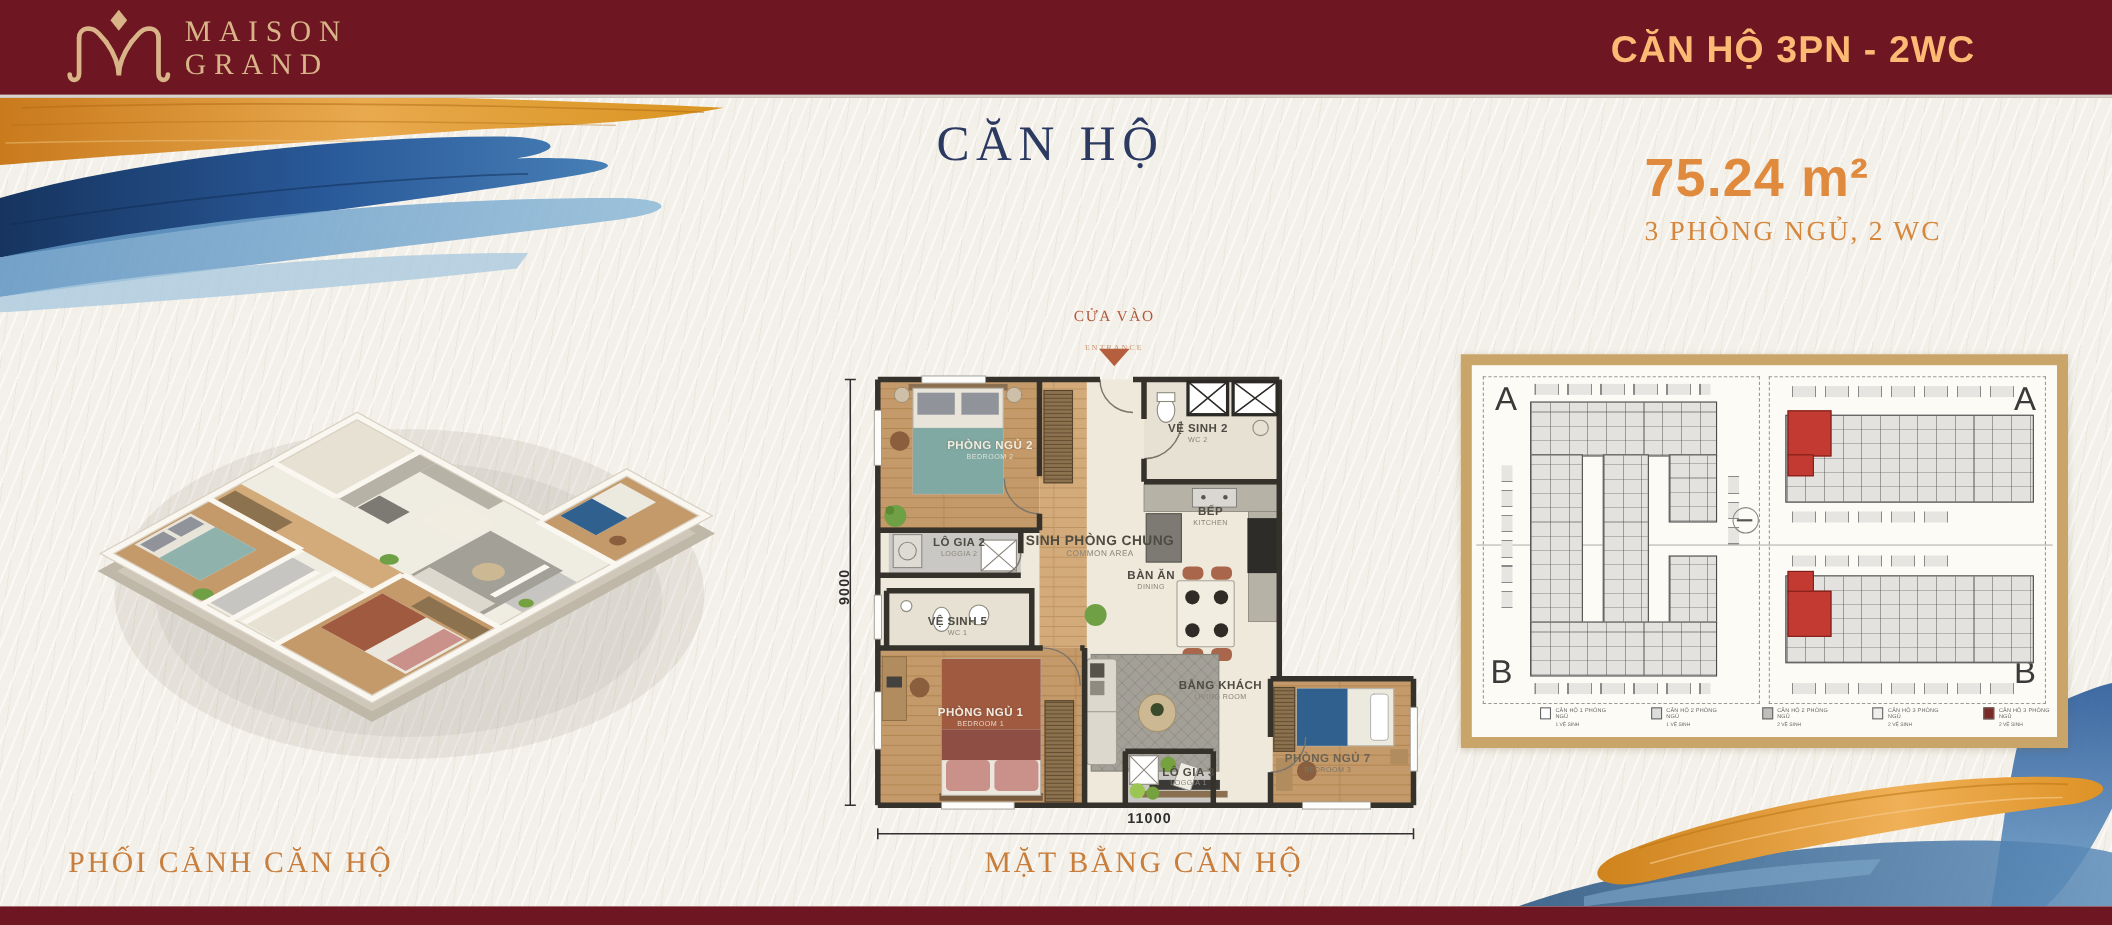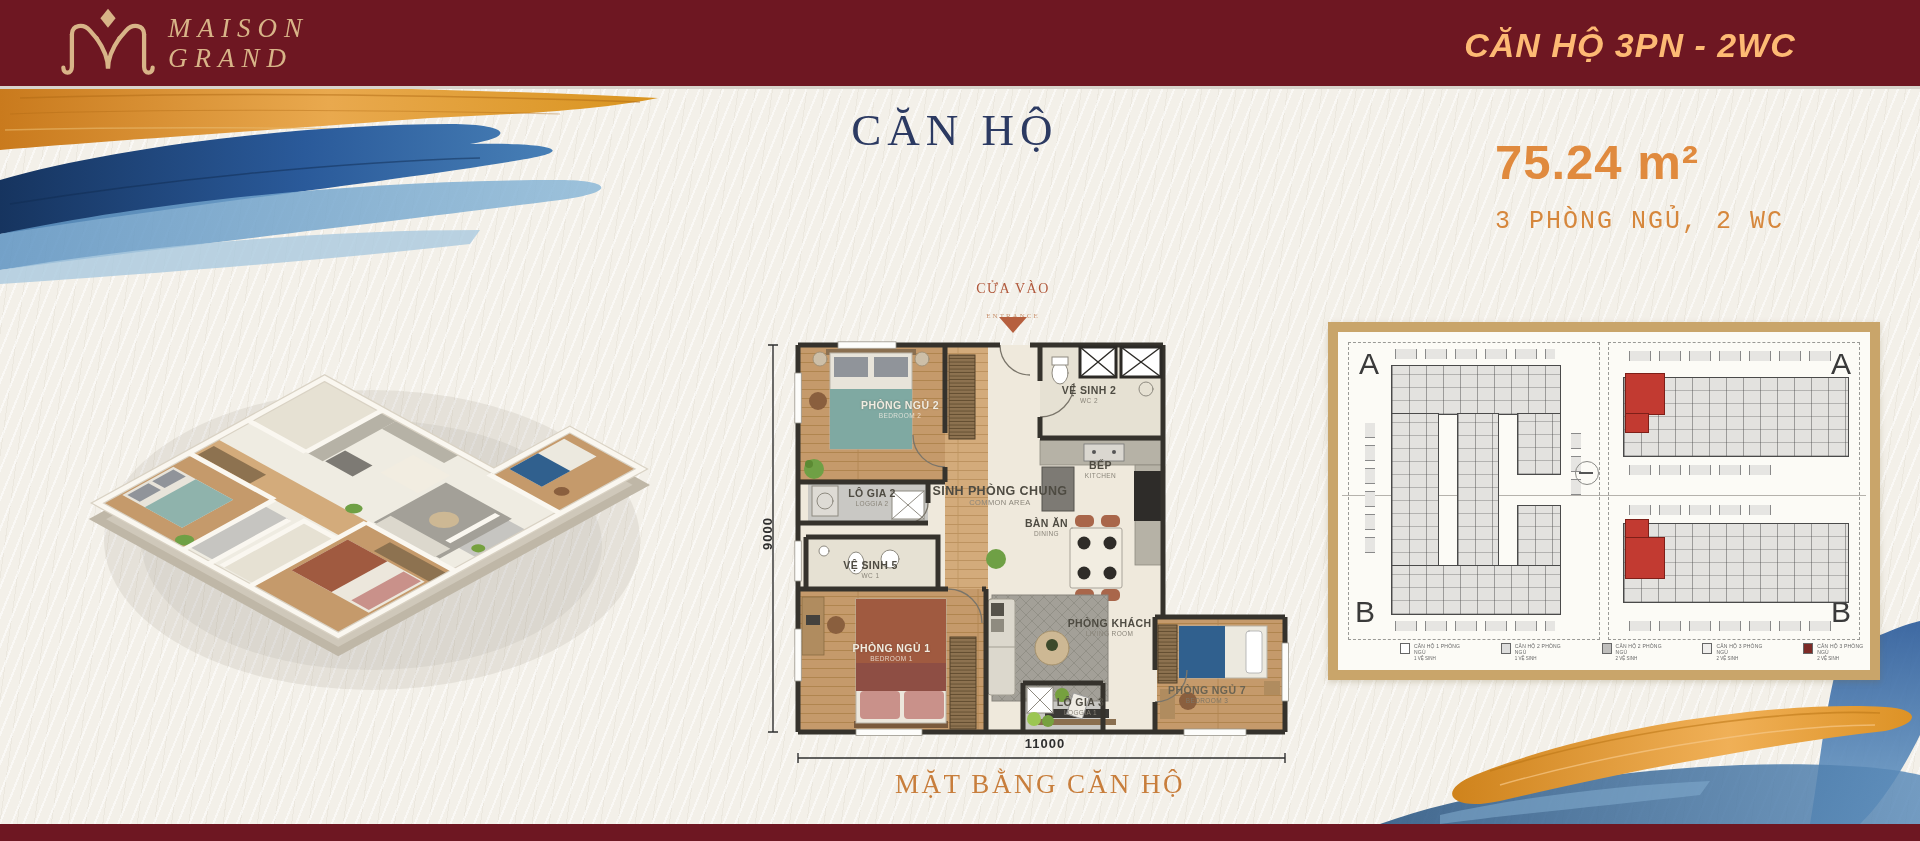--- a/index.html
+++ b/index.html
@@ -5,33 +5,33 @@
   html,body{margin:0;padding:0;background:#888;}
   #stage{position:relative;width:1920px;height:841px;overflow:hidden;
          background:#f3f0e9;font-family:"Liberation Sans",sans-serif;}
   .abs{position:absolute;}
   
   .texture{left:0;top:86px;right:0;bottom:17px;pointer-events:none;
     background:
       repeating-linear-gradient(112deg, rgba(255,255,255,.55) 0 2px, rgba(255,255,255,0) 2px 11px),
       repeating-linear-gradient(98deg, rgba(214,208,194,.25) 0 1px, rgba(214,208,194,0) 1px 17px);}
   
-  .header{left:0;top:0;width:1920px;height:86px;background:#6e1722;border-bottom:3px solid #d8d4cc;font-style:italic;}
+  .header{left:0;top:0;width:1920px;height:86px;background:#6e1722;border-bottom:3px solid #d8d4cc;}
   .brand-text{left:168px;top:13px;color:#d8b488;font-family:"Liberation Serif",serif;}
   .brand-text .l1{font-size:27px;letter-spacing:7px;line-height:30px;}
   .brand-text .l2{font-size:27px;letter-spacing:7px;line-height:30px;}
   .unit-type{left:1455px;top:26px;width:350px;text-align:center;color:#fdba74;
              font-size:34px;font-weight:bold;letter-spacing:1px;}
   .footer{left:0;bottom:0;width:1920px;height:17px;background:#6e1722;}
   
   .page-title{left:845px;top:104px;width:220px;text-align:center;color:#2c3a62;
     font-family:"Liberation Serif",serif;font-size:45px;letter-spacing:6px;}
   .area-info{left:1495px;top:134px;width:290px;}
   .area-value{color:#e08a3e;font-size:49px;font-weight:bold;letter-spacing:1px;font-family:"Liberation Sans",sans-serif;}
-  .area-detail{margin-top:17px;color:#d6873c;font-size:25px;letter-spacing:2px;font-family:Liberation Mono, monospace;}
+  .area-detail{margin-top:7px;color:#d6873c;font-size:25px;letter-spacing:2px;font-family:Liberation Serif, serif;}
   .caption{font-family:"Liberation Serif",serif;font-size:27px;letter-spacing:2.5px;color:#c87e3c;}
   .cap-left{left:62px;top:769px;}
   .cap-center{left:895px;top:769px;width:290px;text-align:center;}
   
   .rl{text-align:center;line-height:1.15;pointer-events:none;}
   .rl-name{font-size:10.5px;font-weight:bold;letter-spacing:.4px;color:#4e4b42;}
   .rl-sub{font-size:6.5px;letter-spacing:.4px;color:#8a857a;margin-top:1px;}
   .rl-light .rl-name{color:#f1ece1;text-shadow:0 0 2px rgba(60,40,20,.35);}
   .rl-light .rl-sub{color:rgba(243,238,228,.8);}
   .rl-wood .rl-name{color:#6a6352;}
@@ -410,21 +410,21 @@
   </div>
   <div class="abs rl" style="left:818px;top:559px;width:105px">
     <div class="rl-name">VỆ SINH 5</div>
     <div class="rl-sub">WC 1</div>
   </div>
   <div class="abs rl rl-light" style="left:824px;top:642px;width:135px">
     <div class="rl-name">PHÒNG NGỦ 1</div>
     <div class="rl-sub">BEDROOM 1</div>
   </div>
   <div class="abs rl" style="left:1047px;top:617px;width:125px">
-    <div class="rl-name">PHÒNG KHÁCH</div>
+    <div class="rl-name">BẰNG KHÁCH</div>
     <div class="rl-sub">LIVING ROOM</div>
   </div>
   <div class="abs rl" style="left:1038px;top:696px;width:85px">
     <div class="rl-name">LÔ GIA 3</div>
     <div class="rl-sub">LOGGIA 1</div>
   </div>
   <div class="abs rl rl-wood" style="left:1147px;top:684px;width:120px">
     <div class="rl-name">PHÒNG NGỦ 7</div>
     <div class="rl-sub">BEDROOM 3</div>
   </div>
@@ -497,17 +497,18 @@
           <div class="lg-sw" style="background:#7c2a26"></div>
           <div class="lg-tx">
               <div class="t1">CĂN HỘ 3 PHÒNG NGỦ</div>
               <div class="t2">2 VỆ SINH</div>
             </div>
         </div>
       </div>
     </div>
   </div>
 
+  <div class="abs caption cap-left">PHỐI CẢNH CĂN HỘ</div>
   <div class="abs caption cap-center">MẶT BẰNG CĂN HỘ</div>
 
   <div class="abs footer"></div>
 
 </div>
 
 </body></html>

